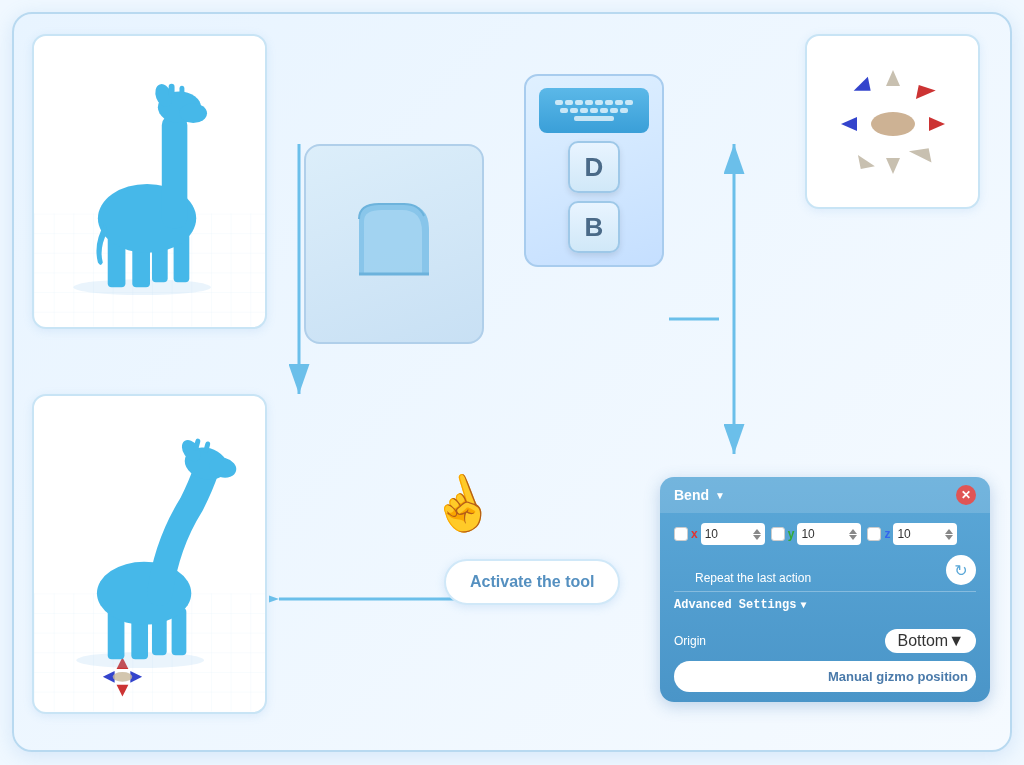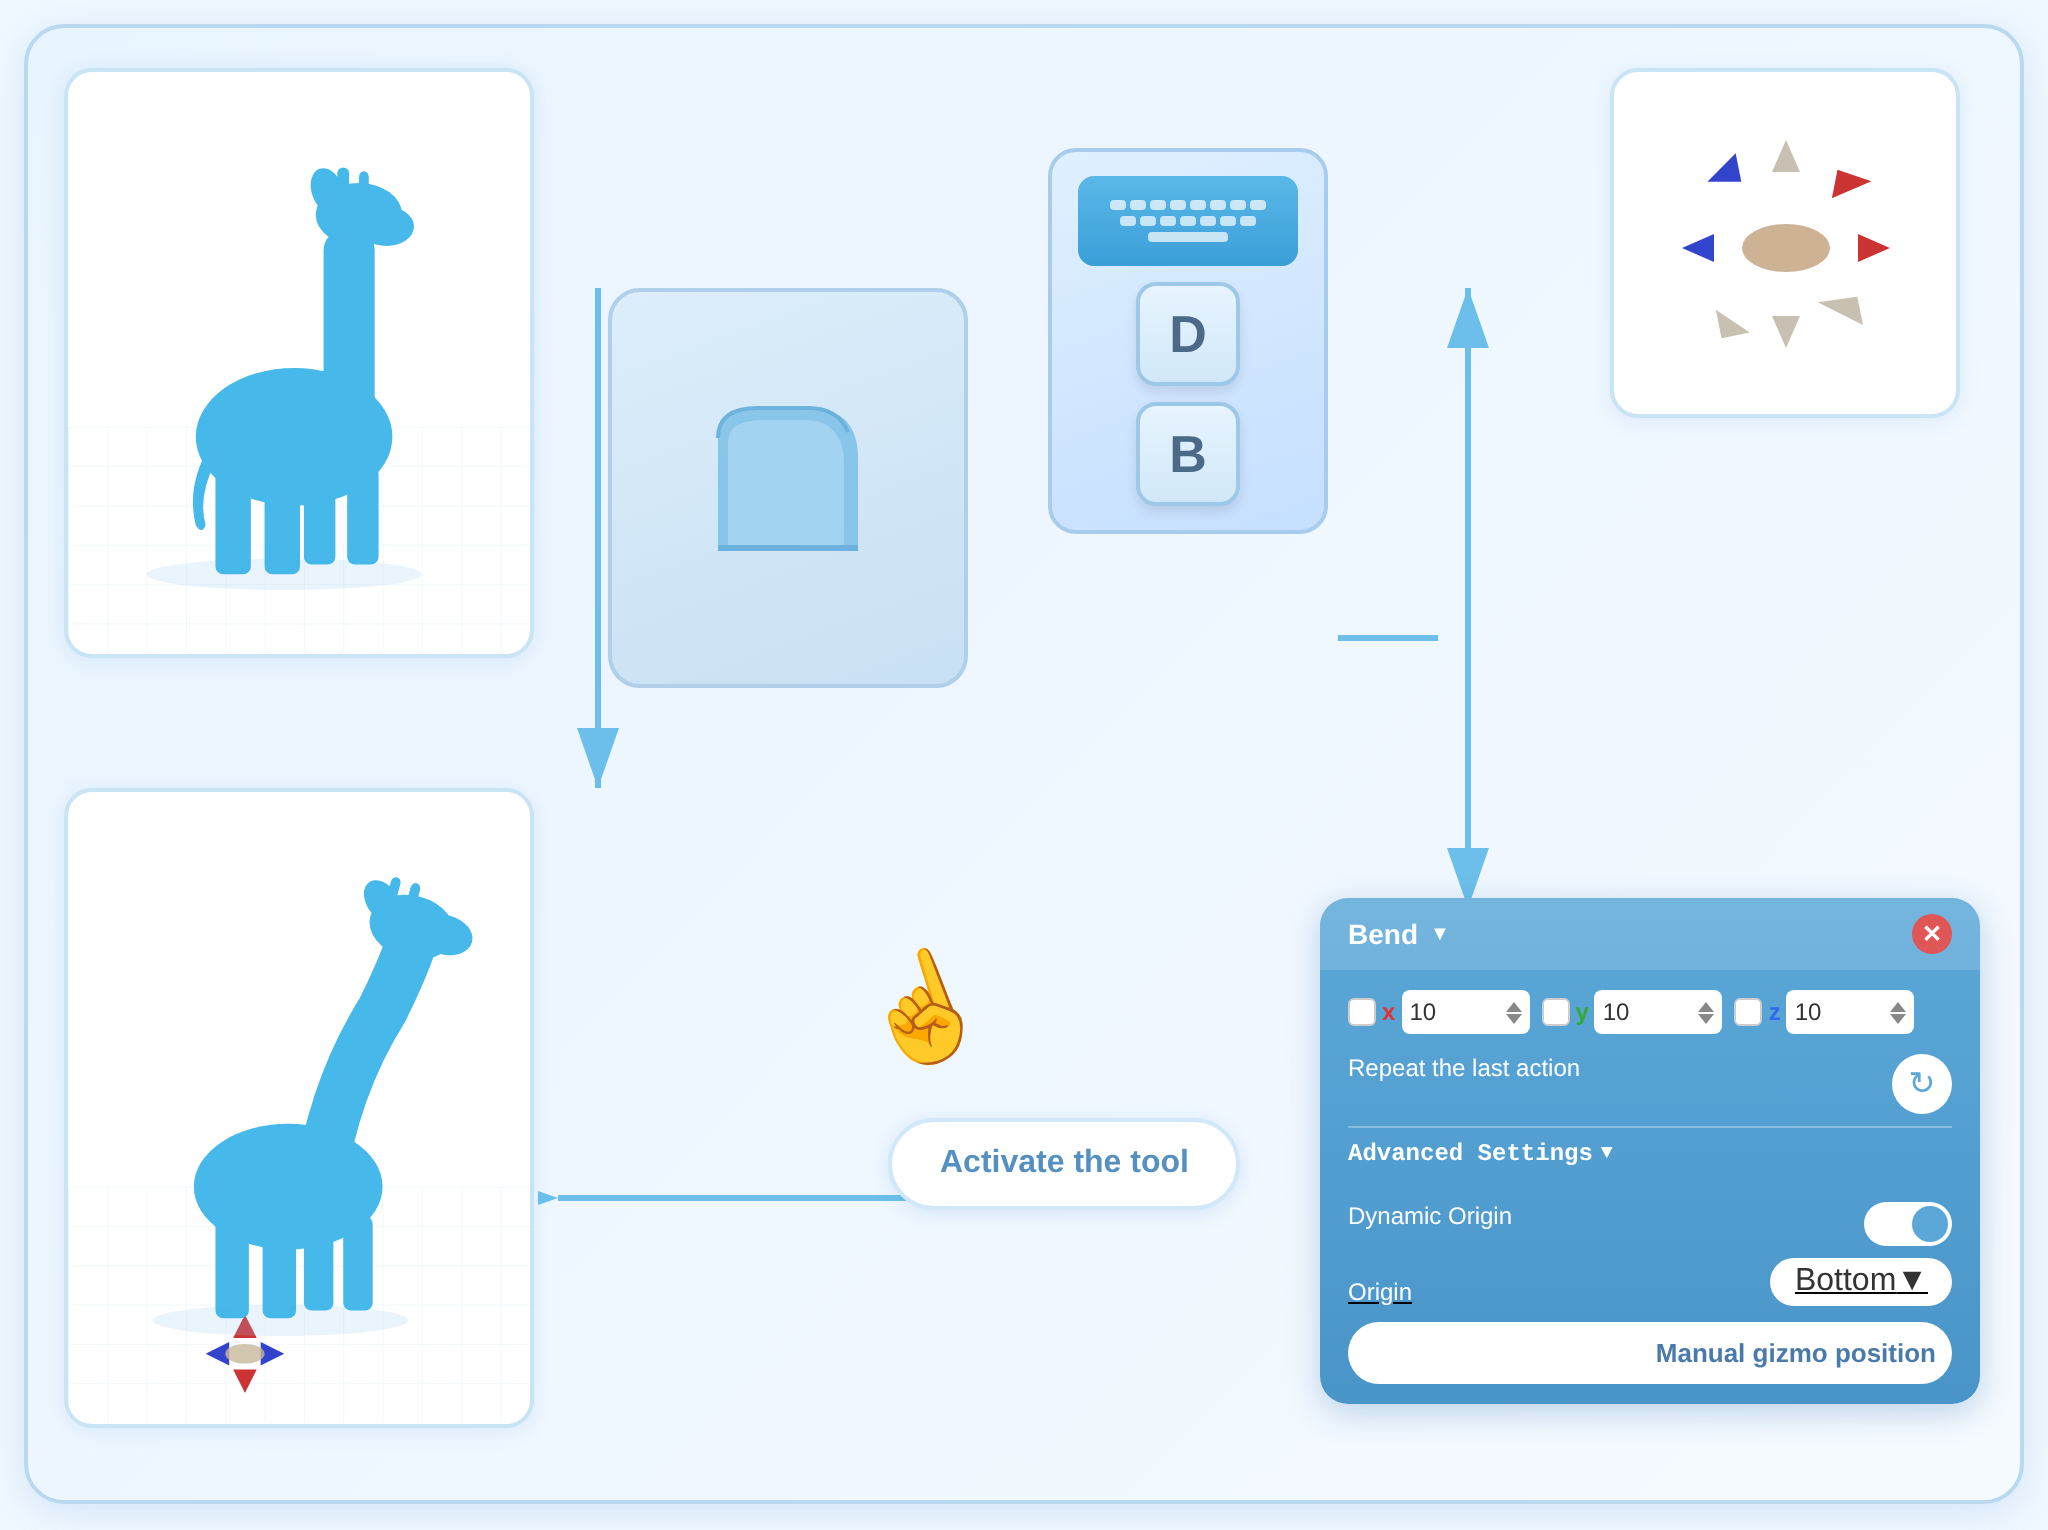--- a/index.html
+++ b/index.html
@@ -233,23 +233,24 @@
       width: 0;
       height: 0;
       border-left: 4px solid transparent;
       border-right: 4px solid transparent;
     }
     .spinner-up { border-bottom: 5px solid #888; }
     .spinner-down { border-top: 5px solid #888; }
 
     .bend-row {
       display: flex;
-      align-items: flex-start;
+      align-items: flex-end;
       justify-content: space-between;
       margin-bottom: 6px;
+      margin-left: 21px;
     }
 
     .bend-label {
       color: white;
       font-size: 12px;
     }
 
     .bend-label-bold {
       color: white;
       font-size: 12px;
@@ -281,24 +282,23 @@
       right: 2px;
       top: 2px;
       width: 18px;
       height: 18px;
       background: #5ba8d8;
       border-radius: 50%;
     }
 
     .origin-row {
       display: flex;
-      align-items: flex-end;
+      align-items: center;
       justify-content: space-between;
       margin-bottom: 8px;
-      text-decoration: underline;
     }
 
     .bottom-dropdown {
       background: white;
       border-radius: 16px;
       padding: 3px 12px;
       font-size: 16px;
       color: #333;
       display: flex;
       align-items: center;
@@ -606,24 +606,20 @@
         <div class="refresh-btn">↻</div>
       </div>
 
       <hr class="bend-separator">
 
       <div class="advanced-row">
         <span class="bend-label-bold">Advanced Settings</span>
         <span style="color:white;font-size:10px;">▼</span>
       </div>
 
-      <div class="bend-row">
-        <span class="bend-label">Dynamic Origin</span>
-        <div class="toggle-on"></div>
-      </div>
 
       <div class="origin-row">
         <span class="bend-label">Origin</span>
         <div class="bottom-dropdown">
           <span>Bottom</span>
           <span>▼</span>
         </div>
       </div>
 
       <div class="manual-gizmo-btn">Manual gizmo position</div>

